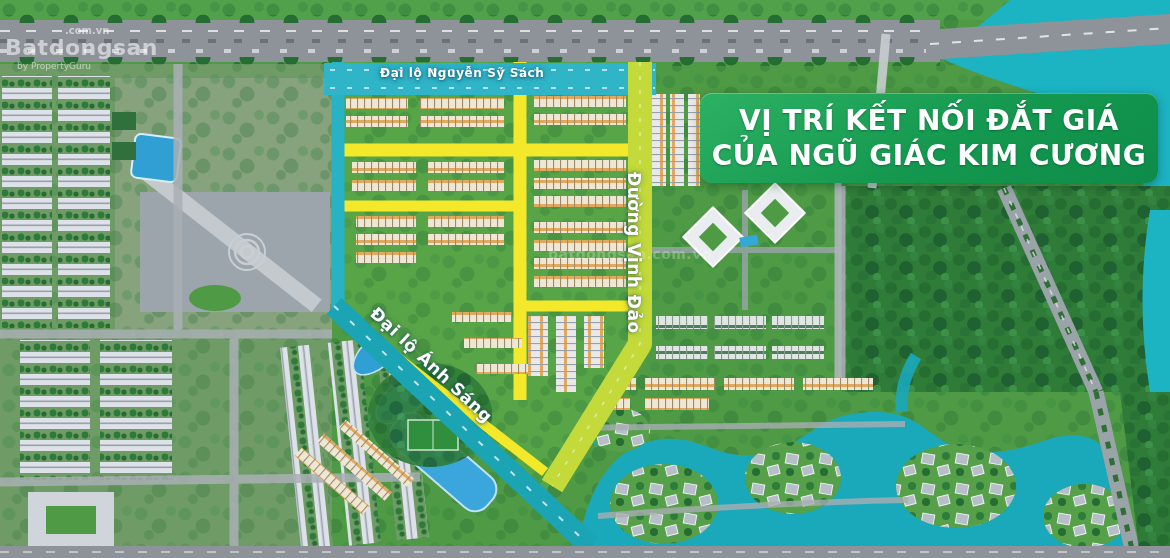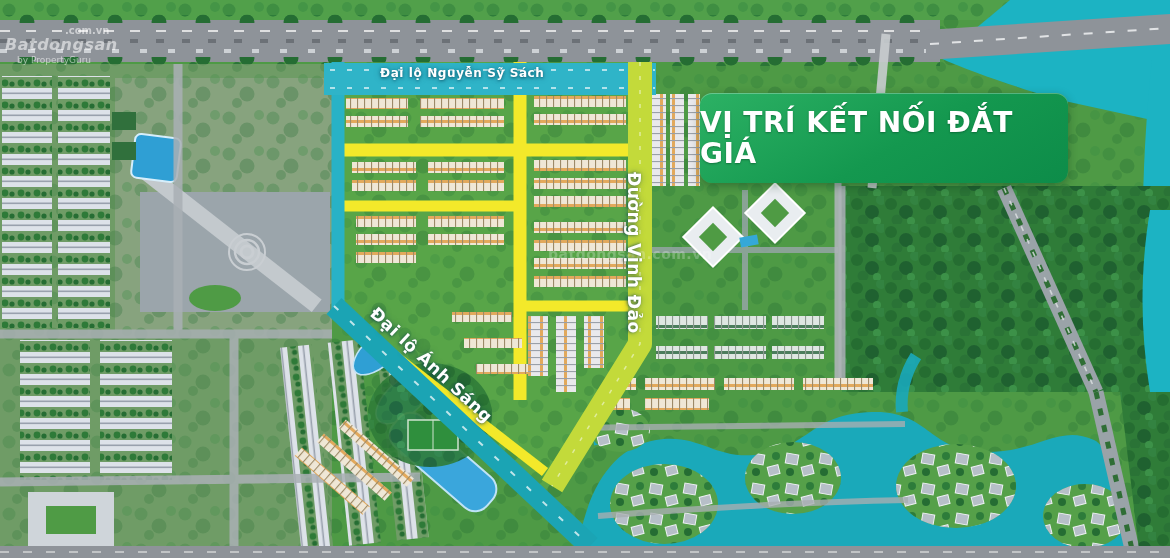--- a/index.html
+++ b/index.html
@@ -11,32 +11,32 @@
   }
   svg.map{position:absolute;left:0;top:0;width:1170px;height:558px;display:block;}
   .lbl{
     position:absolute;color:#fff;font-weight:700;white-space:nowrap;
     text-shadow:0 1px 3px rgba(8,60,80,.7),0 0 7px rgba(8,60,80,.4);
   }
   .lbl-nss{left:380px;top:66px;font-size:12px;letter-spacing:.6px;}
   .lbl-vd{left:644px;top:172px;font-size:17px;transform:rotate(90deg);transform-origin:0 0;letter-spacing:.5px;}
   .lbl-as{left:380px;top:303px;font-size:17px;transform:rotate(43deg);transform-origin:0 0;letter-spacing:.5px;}
   .banner{
-    position:absolute;left:700px;top:93px;width:368px;height:90px;border-radius:12px;
+    position:absolute;left:700px;top:93px;width:458px;height:90px;border-radius:12px;
     background:linear-gradient(150deg,#2cb164 0%,#14984f 55%,#0d8c49 100%);
     box-shadow:0 3px 10px rgba(0,40,20,.35), inset 0 1px 0 rgba(255,255,255,.28);
     display:flex;flex-direction:column;align-items:center;justify-content:center;gap:3px;
   }
   .banner-line{
     color:#fff;font-weight:800;font-size:28px;line-height:1.12;letter-spacing:.5px;
     text-shadow:0 1px 2px rgba(0,60,30,.45);
   }
   .wm{position:absolute;left:5px;top:26px;color:rgba(255,255,255,.55);line-height:1;}
   .wm-domain{display:block;font-size:10px;font-weight:600;margin-left:60px;margin-bottom:1px;}
-  .wm-brand{display:block;font-size:16px;font-weight:800;letter-spacing:.5px;font-style:italic;}
+  .wm-brand{display:block;font-size:22px;font-weight:800;letter-spacing:.5px;}
   .wm-byline{display:block;font-size:9px;margin-top:3px;margin-left:12px;}
   .wm-center{
     position:absolute;left:548px;top:246px;font-size:14px;font-weight:600;
     color:rgba(255,255,255,.25);letter-spacing:.5px;
   }
 </style>
 </head>
 <body>
 
 <div class="stage">
@@ -314,15 +314,16 @@
     <span class="wm-byline">by PropertyGuru</span>
   </div>
   <span class="wm-center">batdongsan.com.vn</span>
 
   <span class="lbl lbl-nss">Đại lộ Nguyễn Sỹ Sách</span>
   <span class="lbl lbl-vd">Đường Vịnh Đảo</span>
   <span class="lbl lbl-as">Đại lộ Ánh Sáng</span>
 
   <div class="banner">
     <div class="banner-line">VỊ TRÍ KẾT NỐI ĐẮT GIÁ</div>
+    <div class="banner-line">CỦA NGŨ GIÁC KIM CƯƠNG</div>
   </div>
 
 </div>
 
 </body></html>

